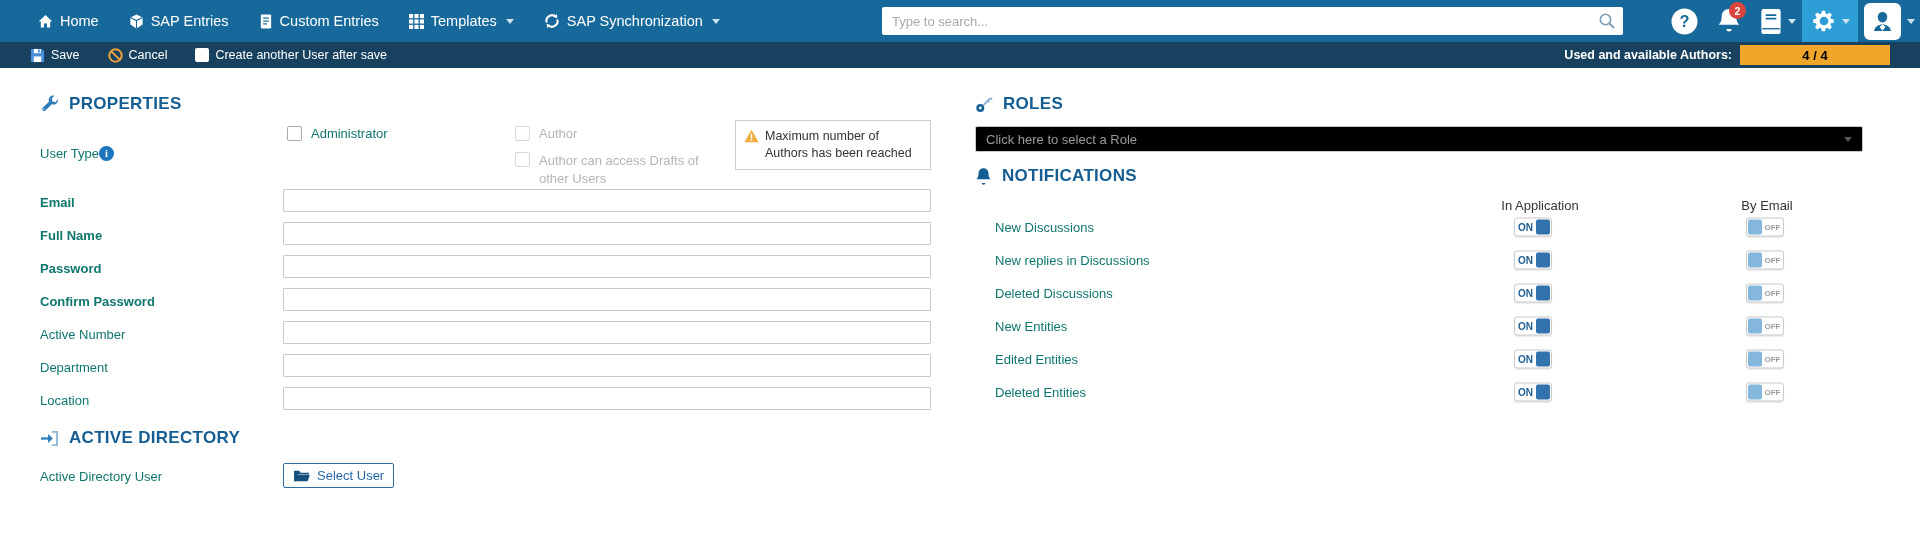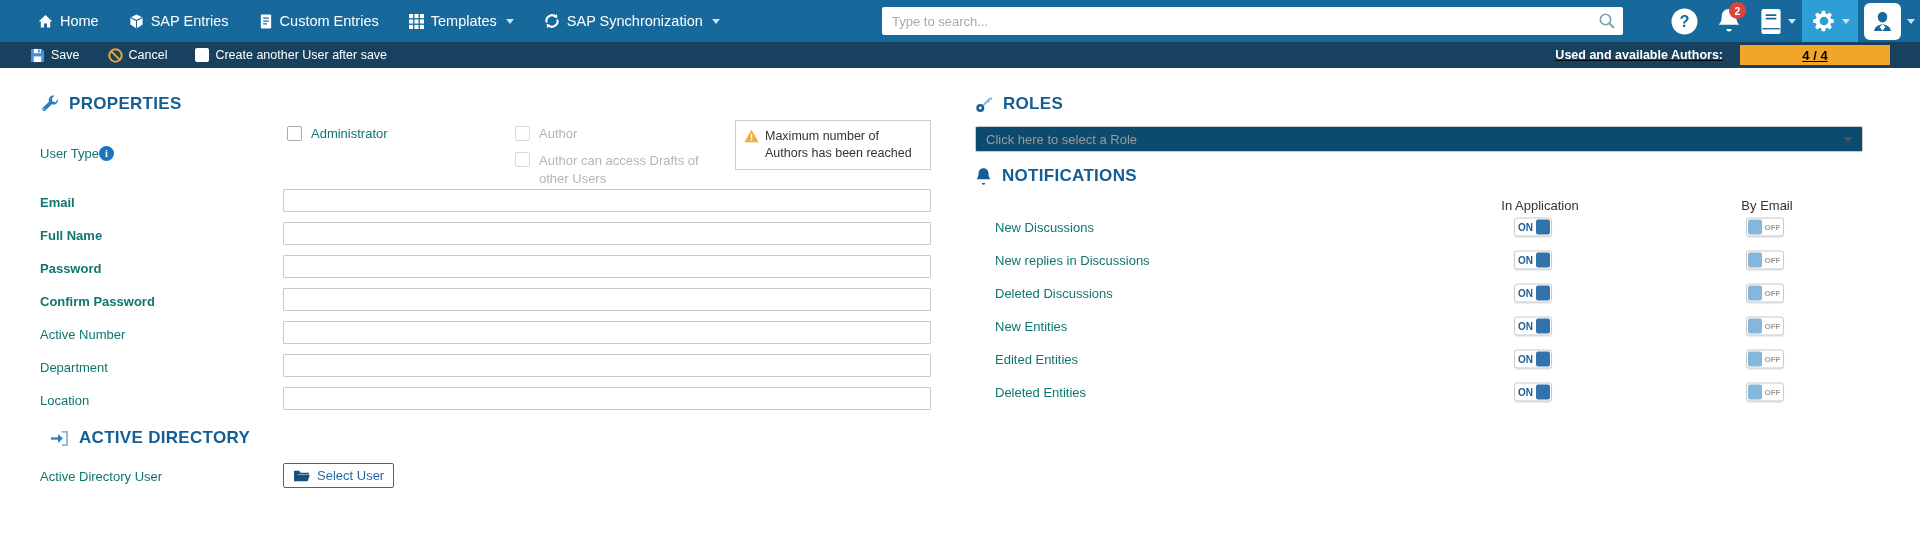--- a/index.html
+++ b/index.html
@@ -38,34 +38,34 @@
   .user-btn { width:62px; gap:4px; }
   .user-box { width:37px; height:37px; background:#fff; border-radius:6px; display:flex;
               align-items:center; justify-content:center; }
 
   
   .toolbar { position:absolute; top:42px; left:0; width:1920px; height:26px; background:#17415e;
              display:flex; align-items:center; padding:0 30px; }
   .tb-item { display:flex; align-items:center; gap:6px; color:#fff; font-size:12.5px;
              cursor:pointer; margin-right:28px; white-space:nowrap; }
   .tb-check { width:14px; height:14px; background:#fff; border-radius:2px; display:inline-block; }
-  .tb-right { margin-left:auto; display:flex; align-items:center; gap:17px;text-decoration:underline; }
+  .tb-right { margin-left:auto; display:flex; align-items:center; gap:8px; }
   .tb-authors-label { color:#fff; font-size:12.5px; font-weight:bold; }
   .tb-authors-badge { width:150px; height:20px; background:#f0a62b; color:#000; font-size:13px;
                       font-weight:bold; display:flex; align-items:center; justify-content:center; }
 
   
   .main { position:absolute; top:68px; left:0; width:1920px; height:489px; background:#fff; }
   .col-left { position:absolute; left:40px; top:0; width:900px; height:489px; }
   .col-right { position:absolute; left:975px; top:0; width:890px; height:489px; }
 
   .section-header { display:flex; align-items:center; gap:10px; color:#145e94; font-weight:bold;
                     font-size:17px; letter-spacing:0.3px; }
   .hdr-props { position:absolute; left:0; top:26px; }
-  .hdr-ad { position:absolute; left:10px; top:360px; }
+  .hdr-ad { position:absolute; left:0; top:360px; }
   .hdr-roles { position:absolute; left:0; top:26px; }
   .hdr-notif { position:absolute; left:0; top:98px; }
 
   .label { font-size:13px; color:#0f766e; }
   .label.bold { font-weight:bold; }
   .label.disabled { color:#b5b5b5; }
 
   .usertype-row { position:absolute; left:0; top:78px; display:flex; align-items:center; }
   .info-icon { width:15px; height:15px; border-radius:50%; background:#1a75bc; color:#fff;
                font-size:10.5px; font-weight:bold; display:inline-flex; align-items:center;
@@ -92,21 +92,21 @@
                 color:#333; outline:none; font-family:"Liberation Sans",sans-serif; }
 
   .ad-row { position:absolute; left:0; top:395px; height:26px; width:900px; }
   .ad-row .label { position:absolute; left:0; top:50%; transform:translateY(-50%); }
   .select-user-btn { position:absolute; left:243px; top:0; height:25px; border:1px solid #2e6da4;
                      border-radius:2px; background:#fff; color:#2569a8; font-size:13px;
                      display:flex; align-items:center; gap:7px; padding:0 9px; cursor:pointer;
                      font-family:"Liberation Sans",sans-serif; }
 
   .role-select { position:absolute; left:0; top:58px; width:888px; height:26px;
-                 border:1px solid #c9c9c9; border-radius:2px; background:#0c4a6e; cursor:pointer;
+                 border:1px solid #c9c9c9; border-radius:2px; background:#000000; cursor:pointer;
                  display:flex; align-items:center; padding:0 10px; }
   .role-placeholder { color:#9b9b9b; font-size:13px; flex:1; }
   .select-caret { width:0; height:0; border-left:4px solid transparent; border-right:4px solid transparent;
                   border-top:5px solid #555; }
 
   .notif-col-headers { position:absolute; top:130px; left:0; width:890px; height:18px; }
   .notif-col { position:absolute; transform:translateX(-50%); font-size:13px; color:#333; white-space:nowrap; }
   .col-inapp { left:565px; }
   .col-email { left:792px; }
 

